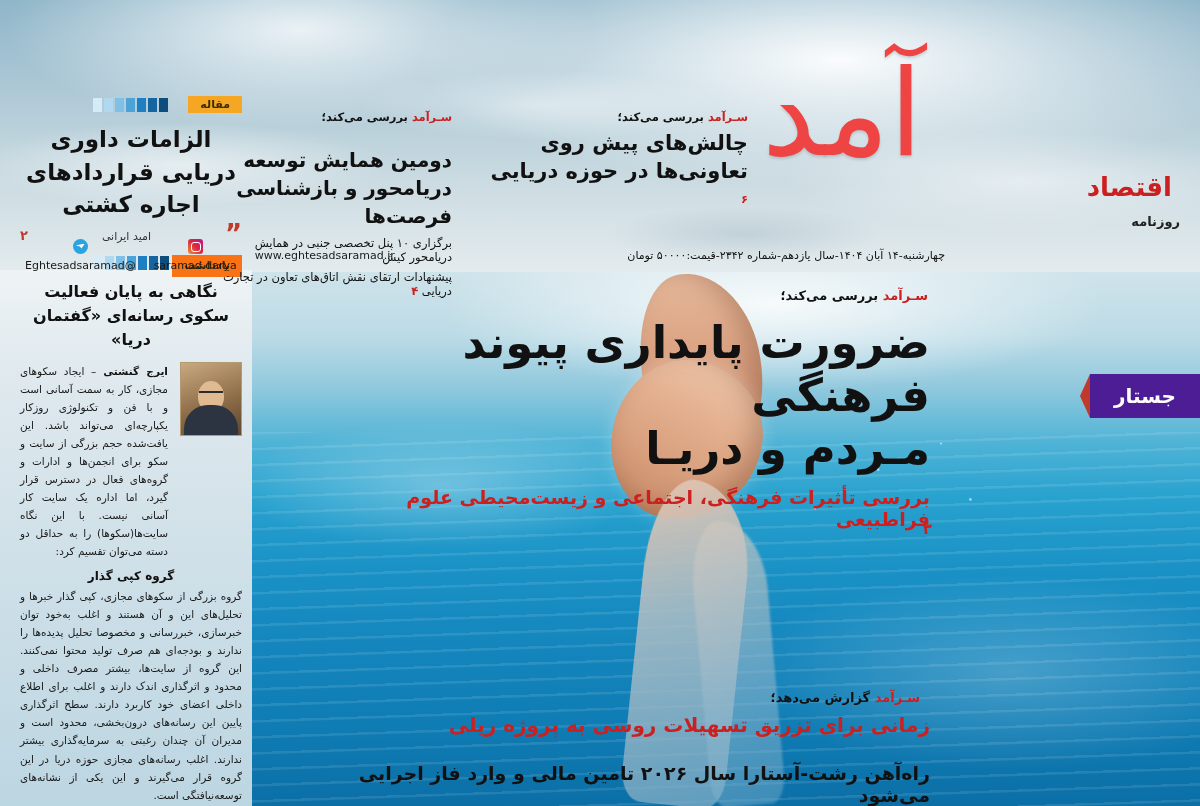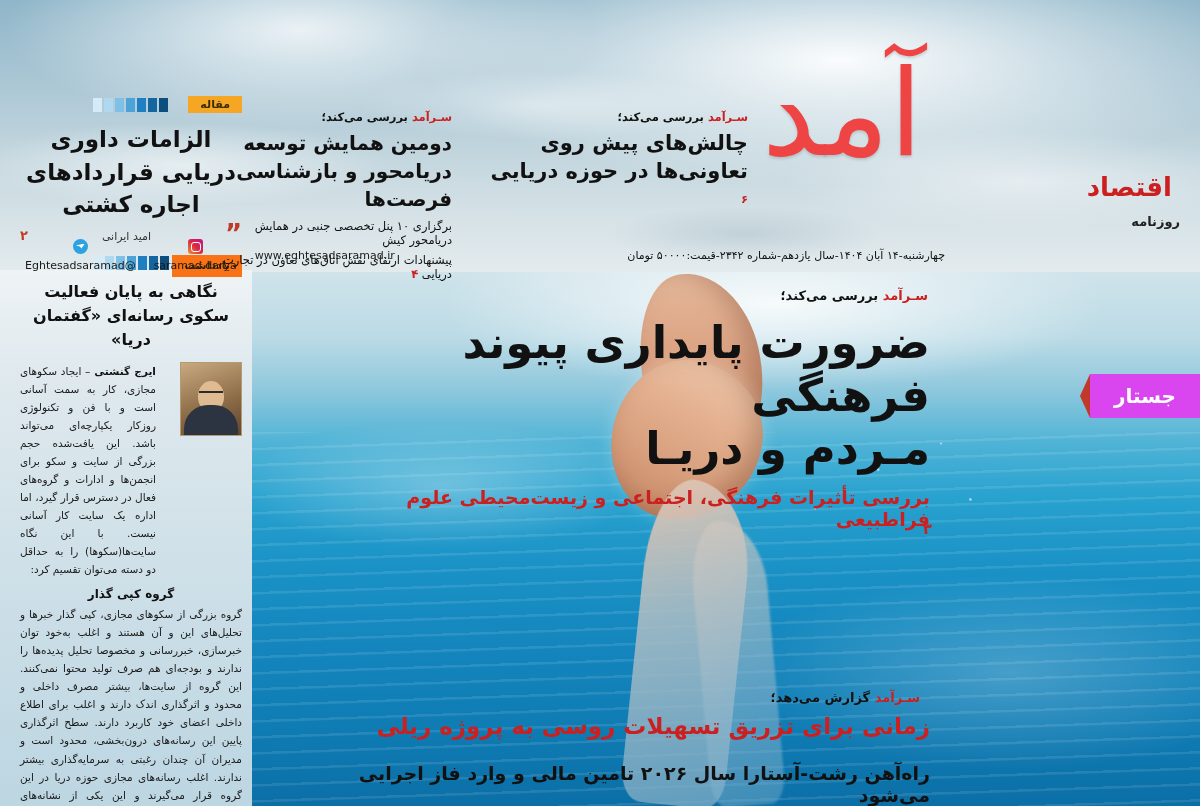--- a/index.html
+++ b/index.html
@@ -138,21 +138,21 @@
 
   .tag-bar2 { display:flex; align-items:stretch; height: 17px; margin-top: 12px;}
   .tag-label2 {
     background:#f97316; color:#3a2c00; font-size: 11px; font-weight: bold;
     padding: 11px 12px; display:flex; align-items:center;
   }
   .sub-title {
     font-size: 16px; font-weight: bold; color: #111; text-align: center;
     line-height: 1.5; margin-top: 8px;
   }
-  .author-row { display: flex; gap: 24px; margin-top: 10px; }
+  .author-row { display: flex; gap: 12px; margin-top: 10px; }
   .author-photo {
     width: 62px; height: 74px; flex: 0 0 62px;
     background: linear-gradient(160deg,#c9a97f 0%, #8a6a46 60%, #5f4630 100%);
     border: 1px solid #b39a72; position: relative; overflow: hidden;
   }
   .author-photo .head {
     position:absolute; left:50%; top:18px; transform:translateX(-50%);
     width: 26px; height: 30px; border-radius: 50% 50% 45% 45%;
     background:#e0bb92;
   }
@@ -195,21 +195,21 @@
 
   
   .head-lines { position: absolute; right: 452px; top: 110px; width: 290px; z-index: 7; text-align: right; }
   .kicker { font-size: 11.5px; color:#111; font-weight: bold; }
   .kicker .red { color:#cc1f1f; font-weight: bold; }
   .head-h1 { font-size: 21px; font-weight: bold; color:#111; line-height: 1.35; margin-top: 5px; }
   .head-sub { font-size: 11.5px; color:#111; margin-top: 6px; }
   .head-sub .red { color:#cc1f1f; font-weight:bold; }
 
   .head-lines2 { position: absolute; right: 748px; top: 110px; width: 230px; z-index: 7; text-align: right; }
-  .head-h2 { font-size: 20px; font-weight: bold; color:#111; line-height: 1.4; margin-top: 5px; }
+  .head-h2 { font-size: 20px; font-weight: bold; color:#111; line-height: 1.4; margin-top: 22px; }
 
   
   .info-strip {
     position: absolute; right: 255px; top: 243px; width: 920px; height: 24px; z-index: 8;
     display: flex; align-items: center; justify-content: space-between;
     font-size: 11px; color: #1a1a1a; direction: rtl;
   }
   .info-left { display: flex; align-items: center; gap: 18px; }
   .soc { display: flex; align-items: center; gap: 5px; flex-direction: column; }
   .ic {
@@ -251,31 +251,31 @@
 
   
   .bot-kicker {
     position:absolute; right: 280px; top: 690px; z-index: 9; direction: rtl;
     font-size: 13px; font-weight: bold; color:#111;
   }
   .bot-kicker .brand { color:#cc1f1f; }
   .bot-title {
     position:absolute; right: 270px; top: 712px; width: 620px; z-index: 9;
     direction: rtl; text-align: right;
-    font-size: 23px; font-weight: bold; color:#cc1f1f; line-height: 1.3;
+    font-size: 20px; font-weight: bold; color:#cc1f1f; line-height: 1.3;
   }
   .bot-sub {
     position:absolute; right: 270px; top: 762px; width: 620px; z-index: 9;
     direction: rtl; text-align: right; font-size: 19px; font-weight: bold; color:#111;
   }
 
   
   .side-tab {
     position:absolute; right: 0px; top: 374px; width: 110px; height: 44px; z-index: 10;
-    background:#d946ef; color:#fff; font-size: 20px; font-weight: bold;
+    background:#4c1d95; color:#fff; font-size: 20px; font-weight: bold;
     display:flex; align-items:center; justify-content:center; letter-spacing: 2px;
   }
   .side-tab::after{
     content:""; position:absolute; left:-10px; top:0; width:0; height:0;
     border-top: 22px solid transparent; border-bottom: 22px solid transparent;
     border-right: 10px solid #c0392b;
   }
 </style>
 </head>
 <body>

